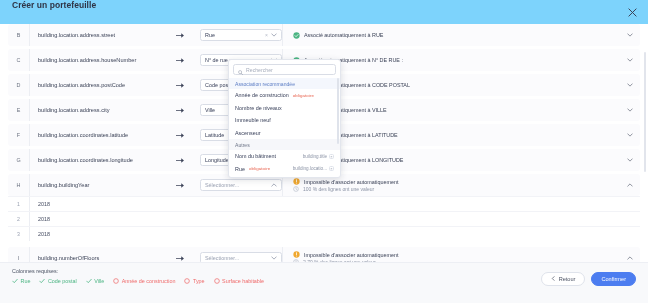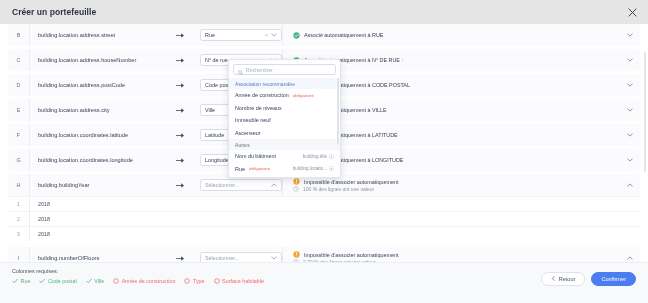--- a/index.html
+++ b/index.html
@@ -12,23 +12,23 @@
   }
   .app {
     position: relative;
     width: 648px; height: 303px;
     background: #ffffff;
   }
 
   
   .header {
     position: absolute; top: 0; left: 0; right: 0; height: 24px;
-    display: flex; align-items: center;
+    display: flex; align-items: flex-start;
     padding: 0 12px;
-    background: #e5e5e5;
+    background: #7dd3fc;
   }
   .header-title {
     font-size: 8.5px; font-weight: 700; color: #2e3446;
     letter-spacing: .05px;
   }
   .close-icon {
     position: absolute; right: 10px; top: 6px;
     width: 12px; height: 12px; cursor: pointer;
     display: flex; align-items: center; justify-content: center;
   }

